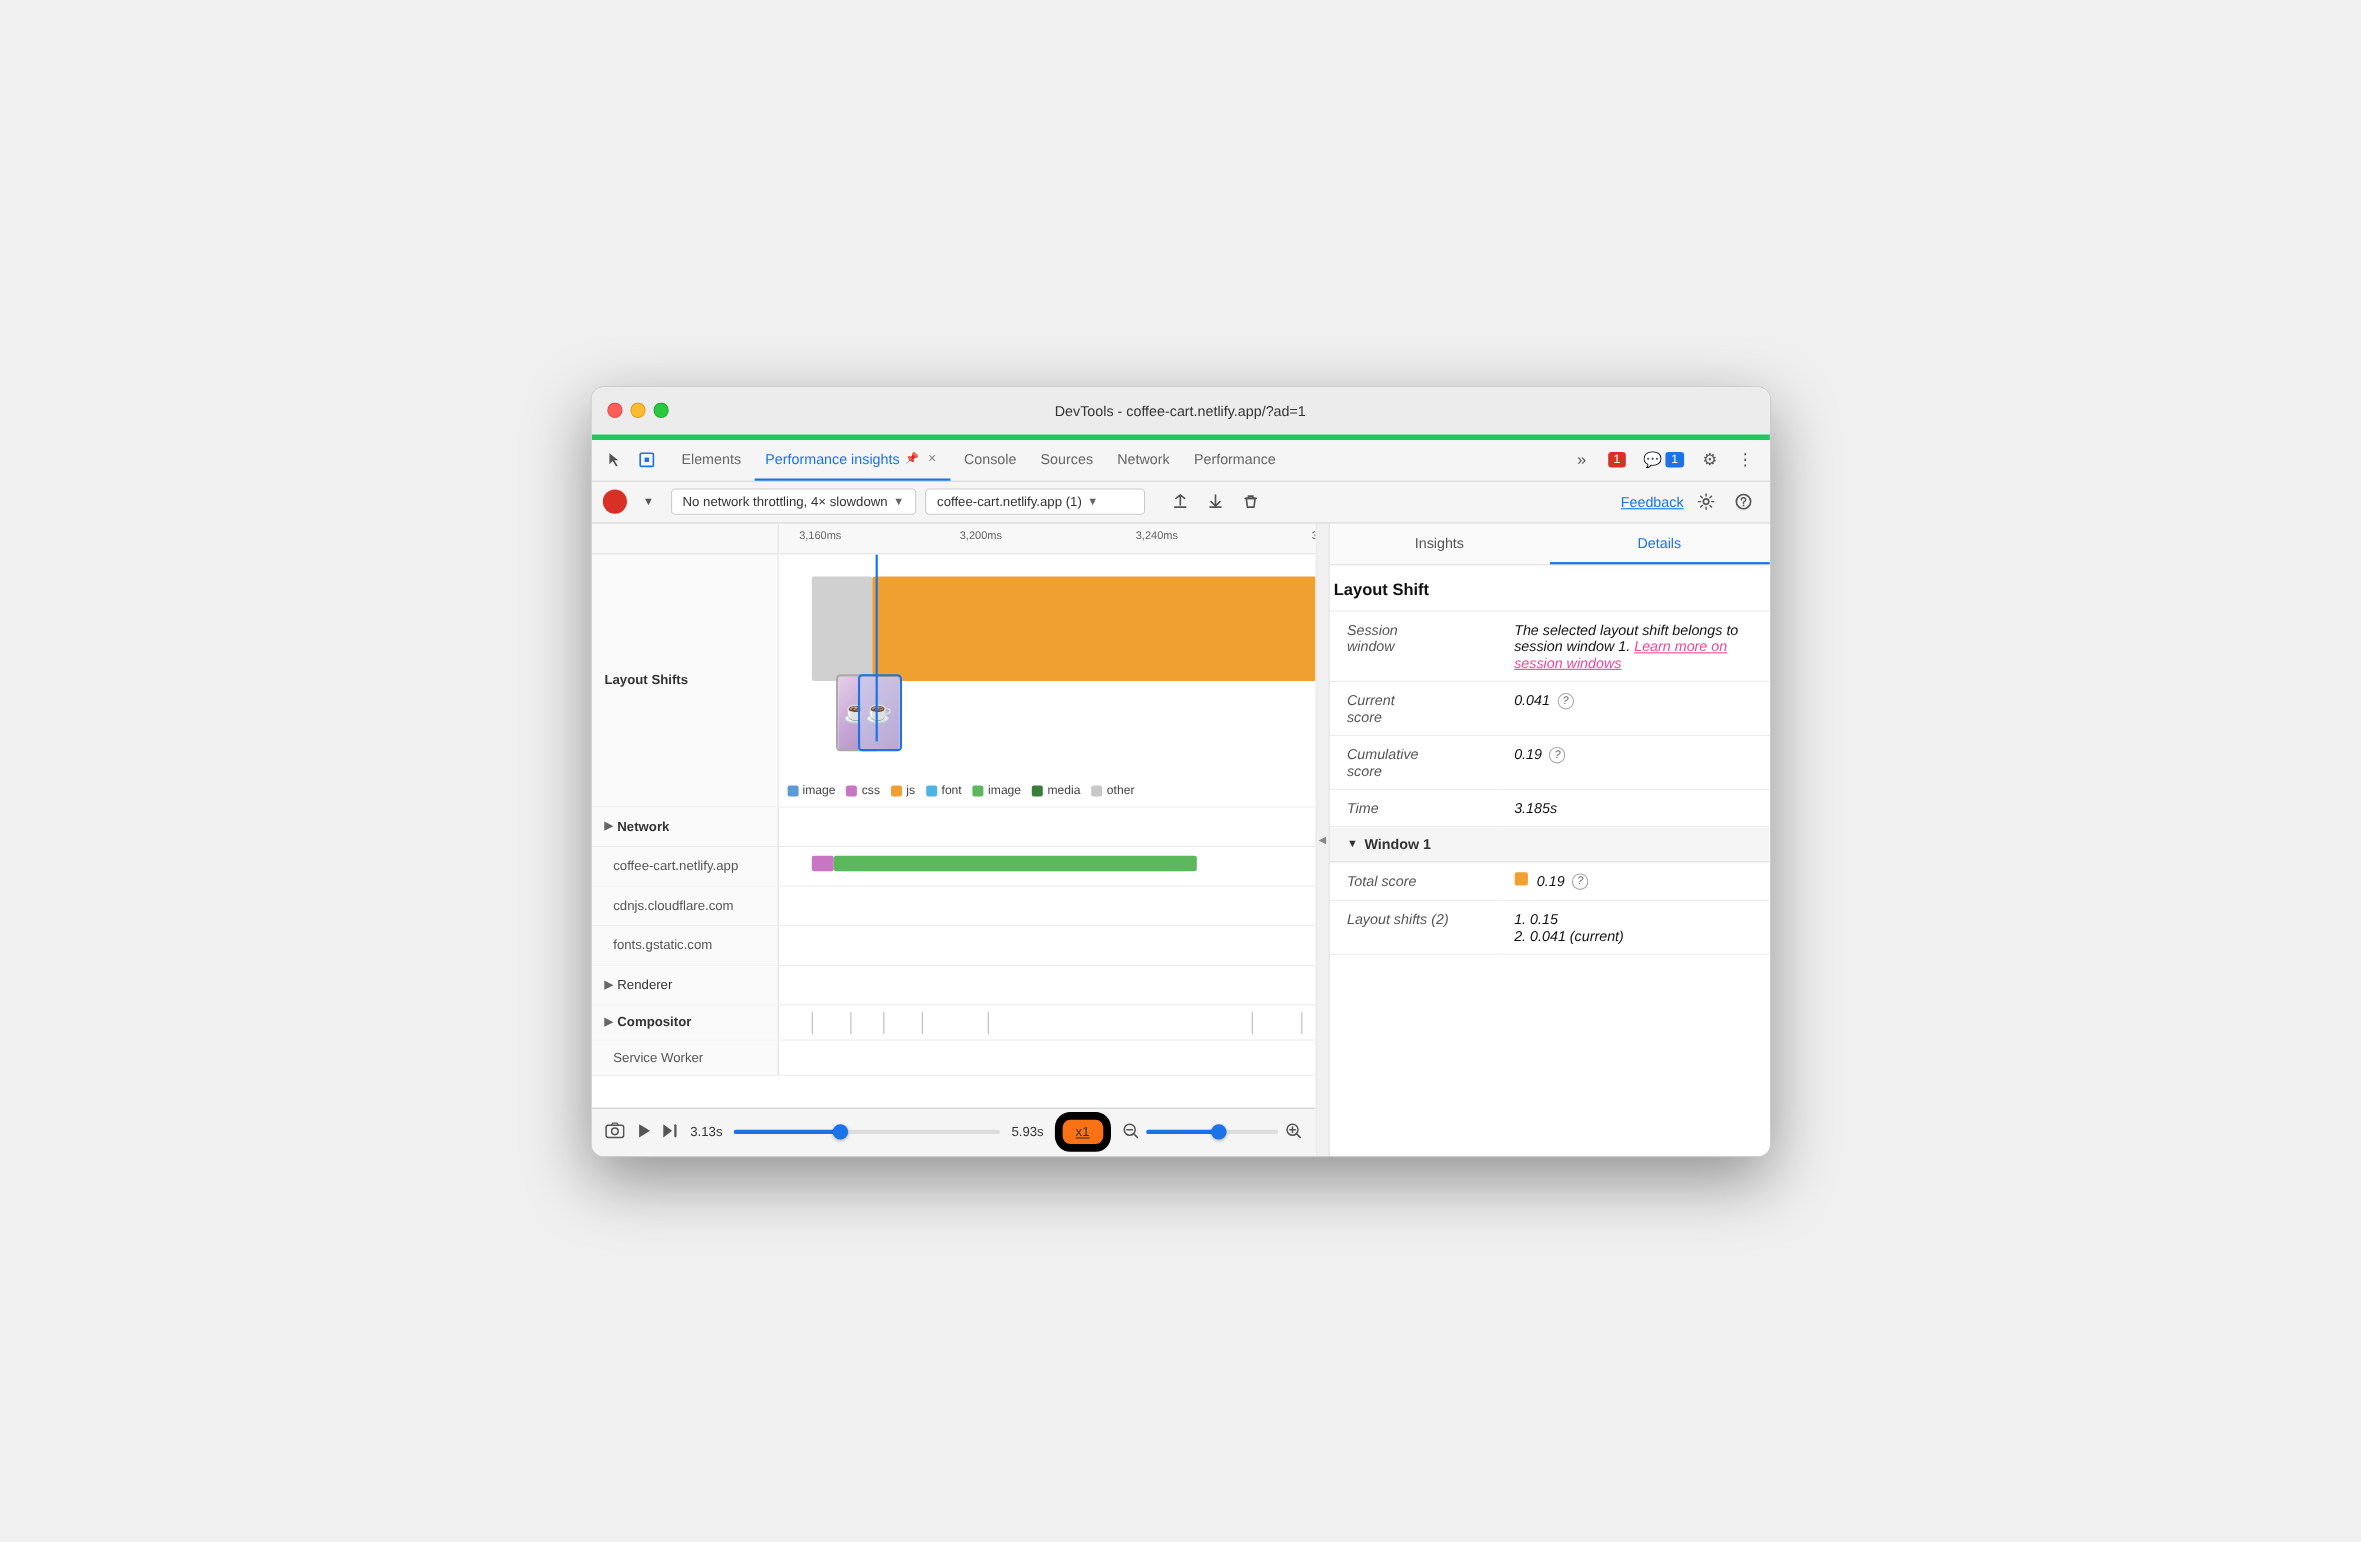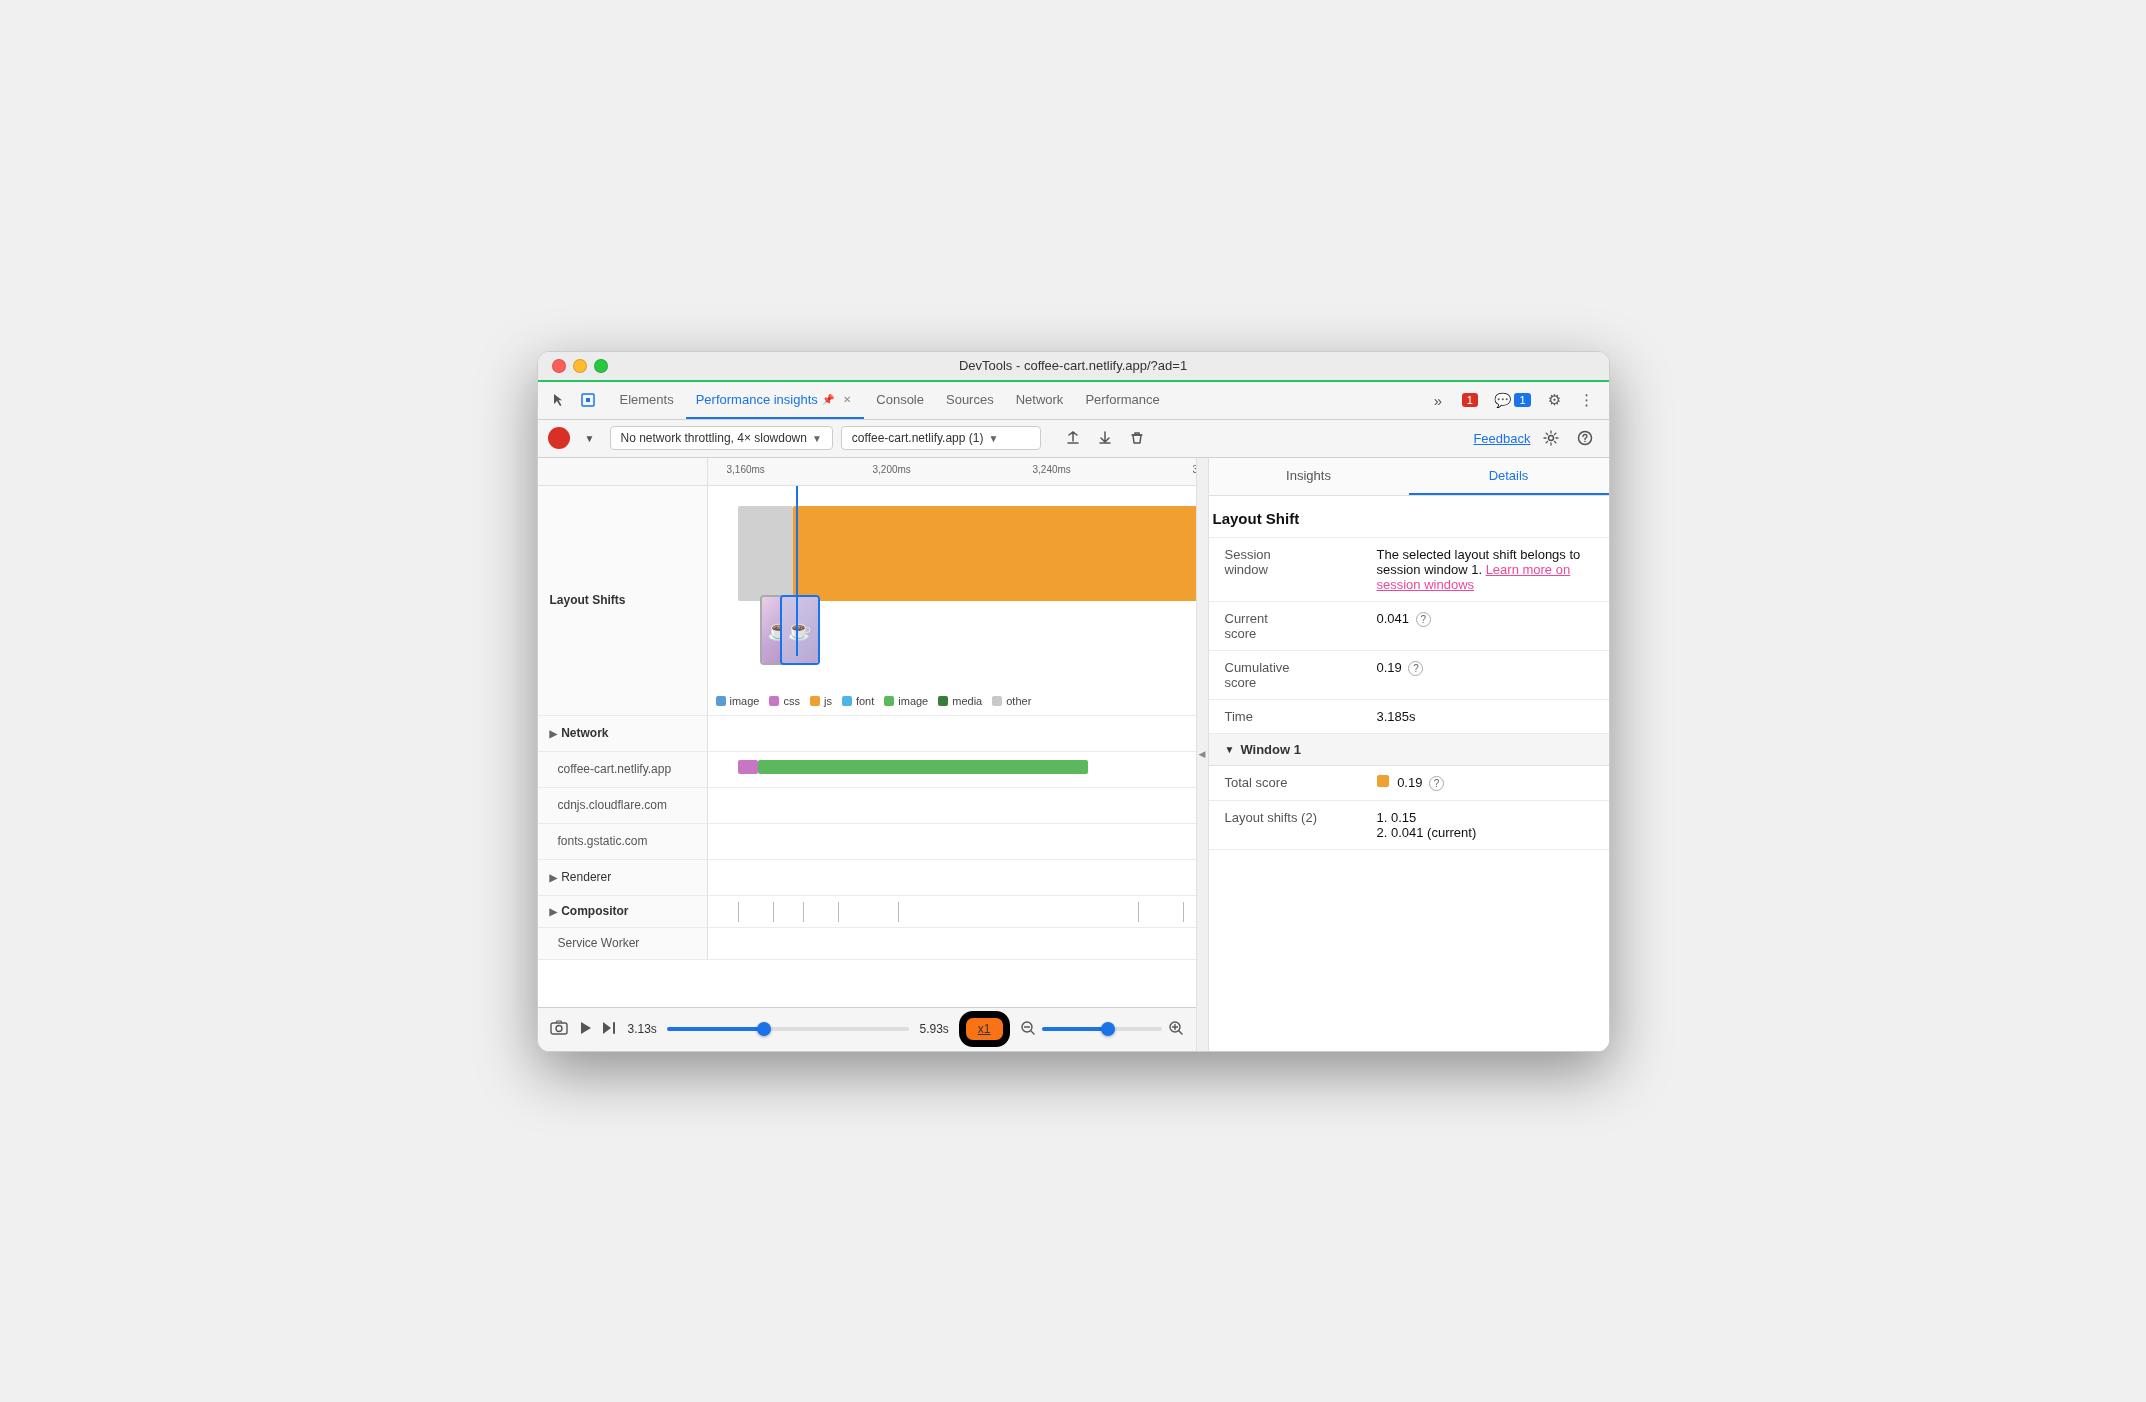--- a/index.html
+++ b/index.html
@@ -19,22 +19,22 @@
       border-radius: 12px;
       box-shadow: 0 20px 60px rgba(0,0,0,0.4);
       display: flex;
       flex-direction: column;
       overflow: hidden;
       border: 1px solid #ccc;
     }
     
     .title-bar {
       background: #ececec;
-      border-bottom: 2px solid #22c55e;
-      height: 30px;
+      border-bottom: 5px solid #22c55e;
+      height: 48px;
       display: flex;
       align-items: center;
       padding: 0 14px;
       position: relative;
     }
     .traffic-lights {
       display: flex;
       gap: 7px;
       z-index: 1;
     }
@@ -523,20 +523,21 @@
       width: 100%;
       border-collapse: collapse;
     }
     .details-table tr {
       border-bottom: 1px solid #ebebeb;
     }
     .details-table td {
       padding: 9px 16px;
       vertical-align: top;
       font-size: 13px;
+      font-style: italic;
     }
     .details-table td:first-child {
       color: #555;
       width: 38%;
       white-space: nowrap;
     }
     .details-table td:last-child {
       color: #111;
     }
     .blue-link {

